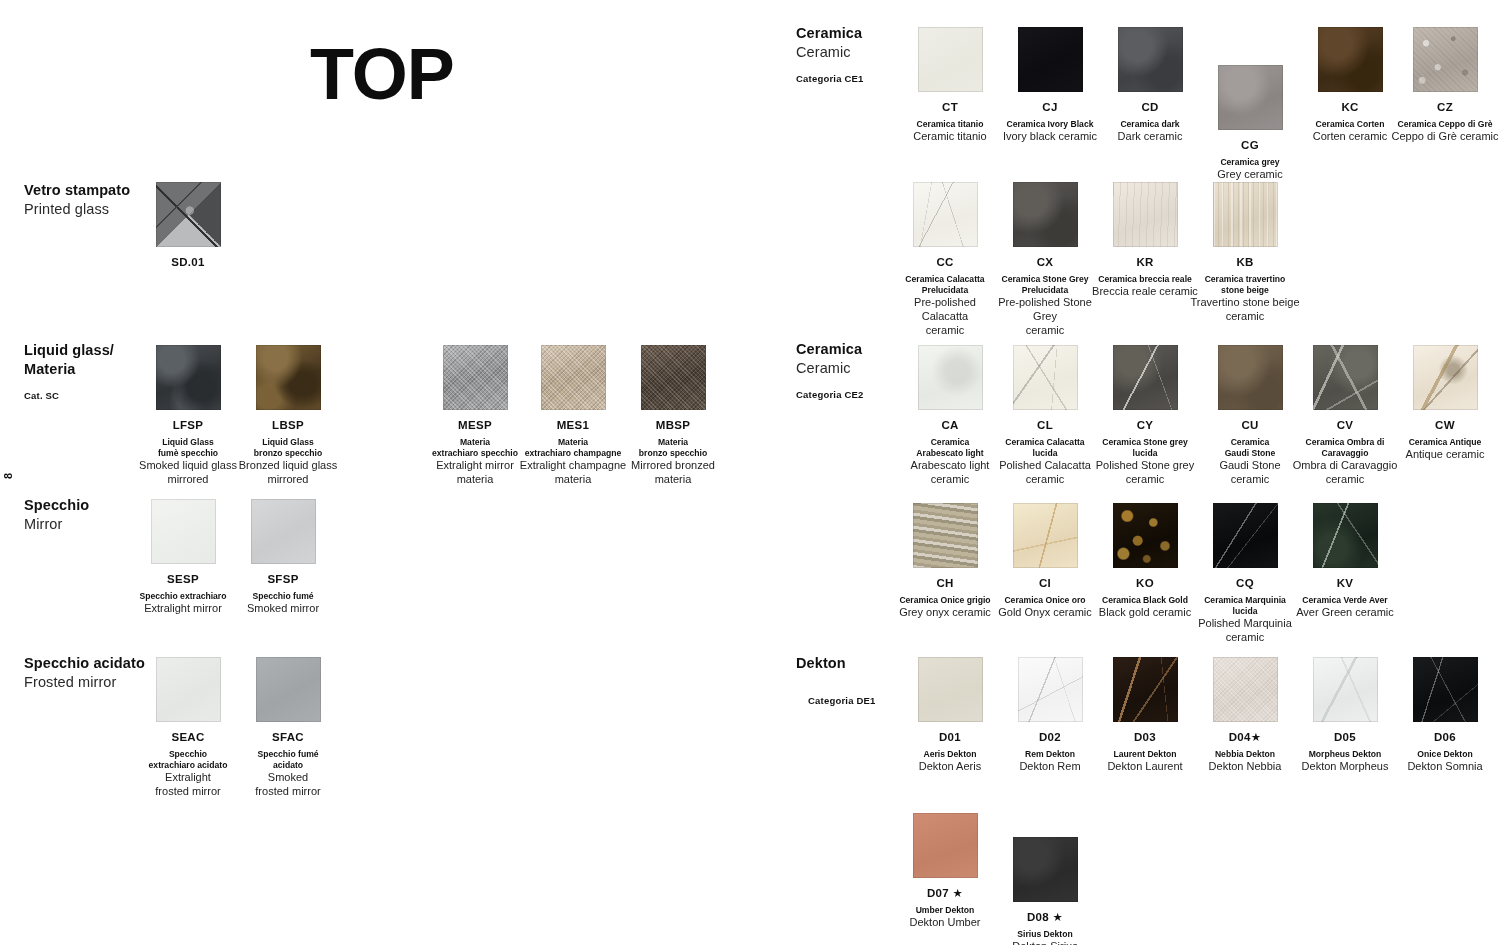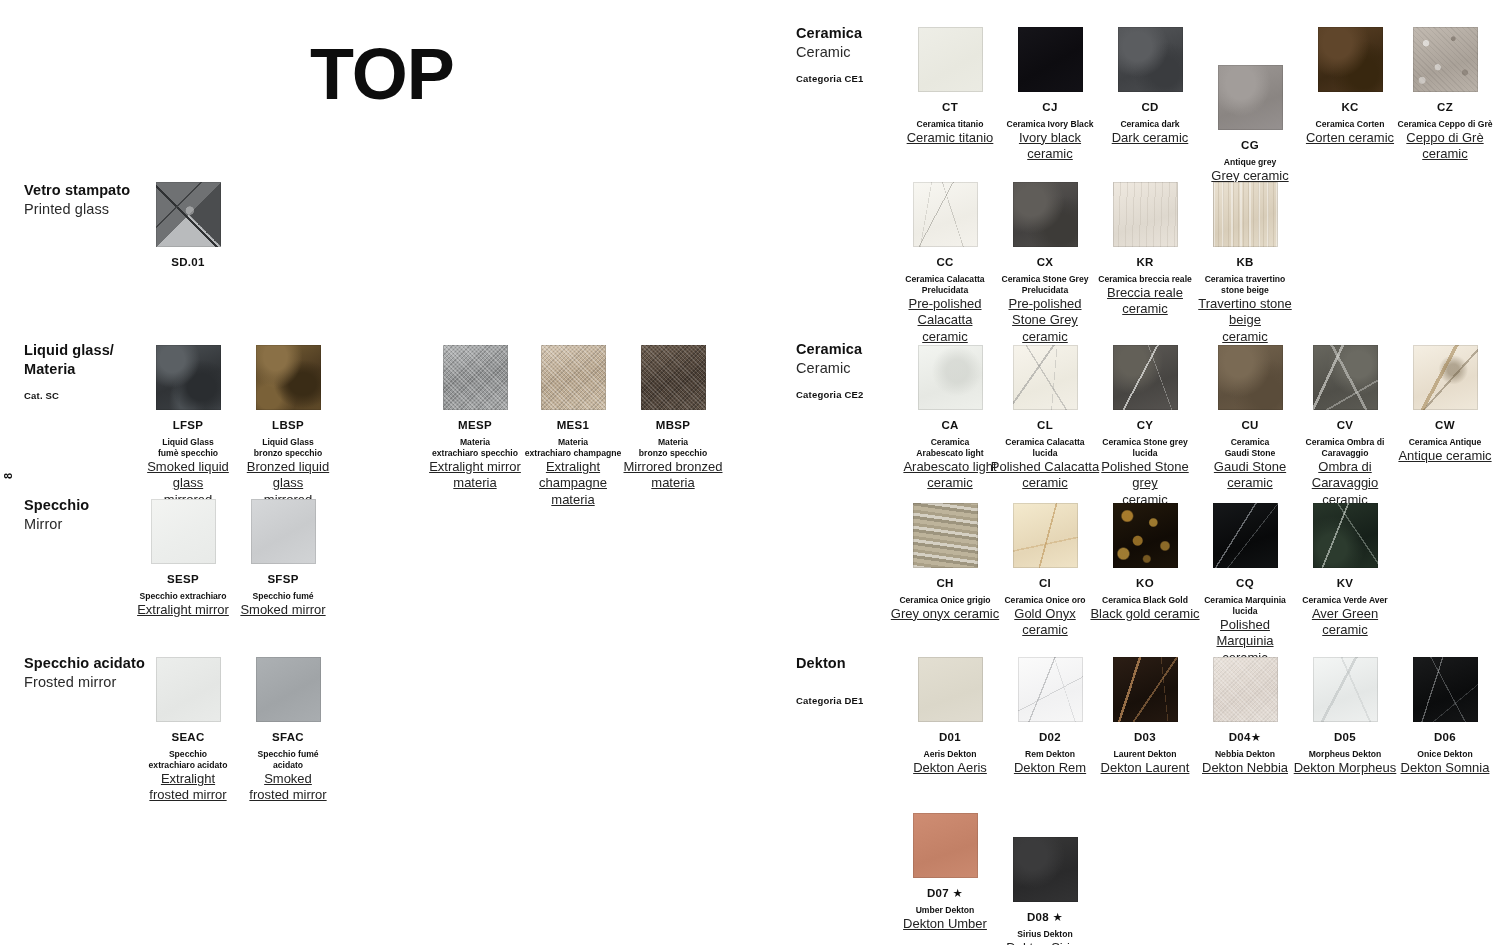--- a/index.html
+++ b/index.html
@@ -44,21 +44,21 @@
     background-repeat:no-repeat;
     background-size:100% 100%;
     position:relative;
   }
   .sw.bd{box-shadow:inset 0 0 0 1px rgba(0,0,0,.10);}
   .code{
     font-size:11.5px;font-weight:700;color:#111;
     margin-top:9px;letter-spacing:.3px;line-height:1.2;
   }
   .nm-it{font-size:8.6px;font-weight:700;color:#111;line-height:1.27;margin-top:4px;}
-  .nm-en{font-size:13px;font-weight:400;color:#232323;line-height:1.27;text-decoration:underline;}
+  .nm-en{font-size:11px;font-weight:400;color:#232323;line-height:1.27;}
 
   
   .cell.w110{width:110px;margin-left:-5px;}
 
   
   #footnote{
     left:1228px;top:903px;width:268px;
     font-size:7.8px;line-height:1.42;color:#111;
   }
   #footnote .fn1{font-weight:700;}
@@ -450,21 +450,21 @@
   </div>
   <div class="cell" style="left:1000px;top:27px;">
     <div class="sw bd tx-cj"></div>
     <div class="code">CJ</div>
     <div class="nm-it">Ceramica Ivory Black</div>
     <div class="nm-en">Ivory black ceramic</div>
   </div>
   <div class="cell" style="left:1200px;top:44px;margin-top:21px;">
     <div class="sw bd tx-cg"></div>
     <div class="code">CG</div>
-    <div class="nm-it">Antique grey</div>
+    <div class="nm-it">Ceramica grey</div>
     <div class="nm-en">Grey ceramic</div>
   </div>
   <div class="cell" style="left:1300px;top:27px;">
     <div class="sw bd tx-kc"></div>
     <div class="code">KC</div>
     <div class="nm-it">Ceramica Corten</div>
     <div class="nm-en">Corten ceramic</div>
   </div>
   <div class="cell w110" style="left:1395px;top:27px;">
     <div class="sw bd tx-cz"></div>
@@ -567,21 +567,21 @@
   </div>
   <div class="cell w110" style="left:1295px;top:503px;">
     <div class="sw bd tx-kv"></div>
     <div class="code">KV</div>
     <div class="nm-it">Ceramica Verde Aver</div>
     <div class="nm-en">Aver Green ceramic</div>
   </div>
 
   <div class="sec-head" style="left:796px;top:654px;">
     <div class="sec-it">Dekton</div>
-    <div class="sec-cat" style="margin-top:22px;">Categoria DE1</div>
+    <div class="sec-cat" style="margin-top:22px;margin-left:12px;">Categoria DE1</div>
   </div>
 
   <div class="cell" style="left:900px;top:657px;">
     <div class="sw bd tx-d01"></div>
     <div class="code">D01</div>
     <div class="nm-it">Aeris Dekton</div>
     <div class="nm-en">Dekton Aeris</div>
   </div>
   <div class="cell" style="left:1000px;top:657px;">
     <div class="sw bd tx-d02"></div>

